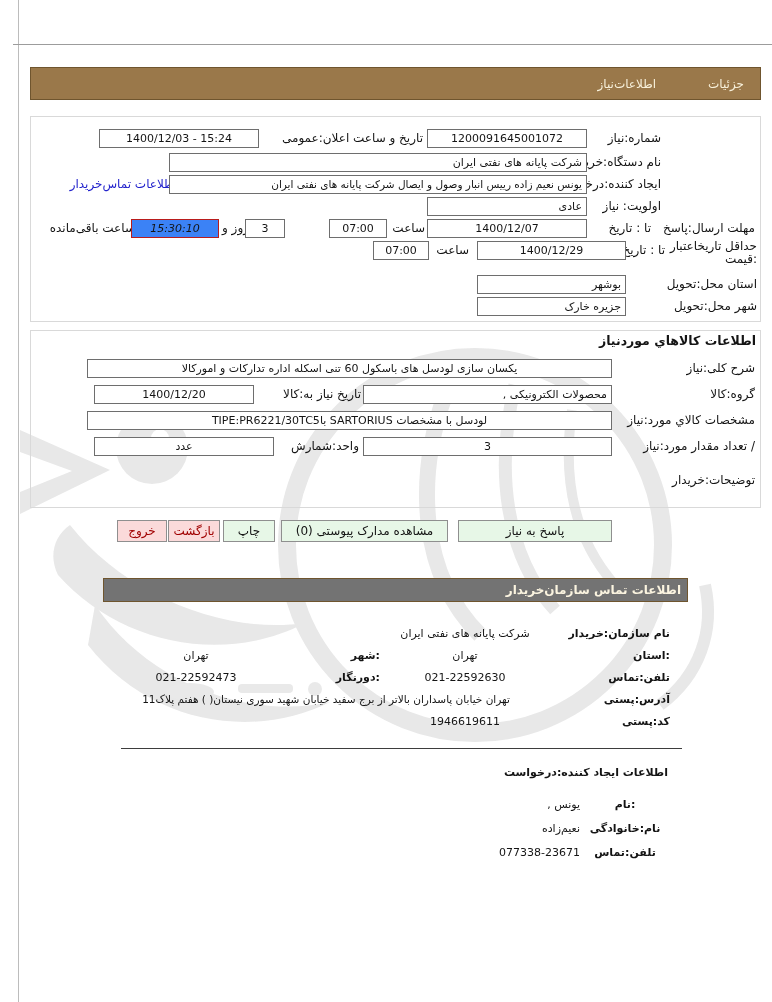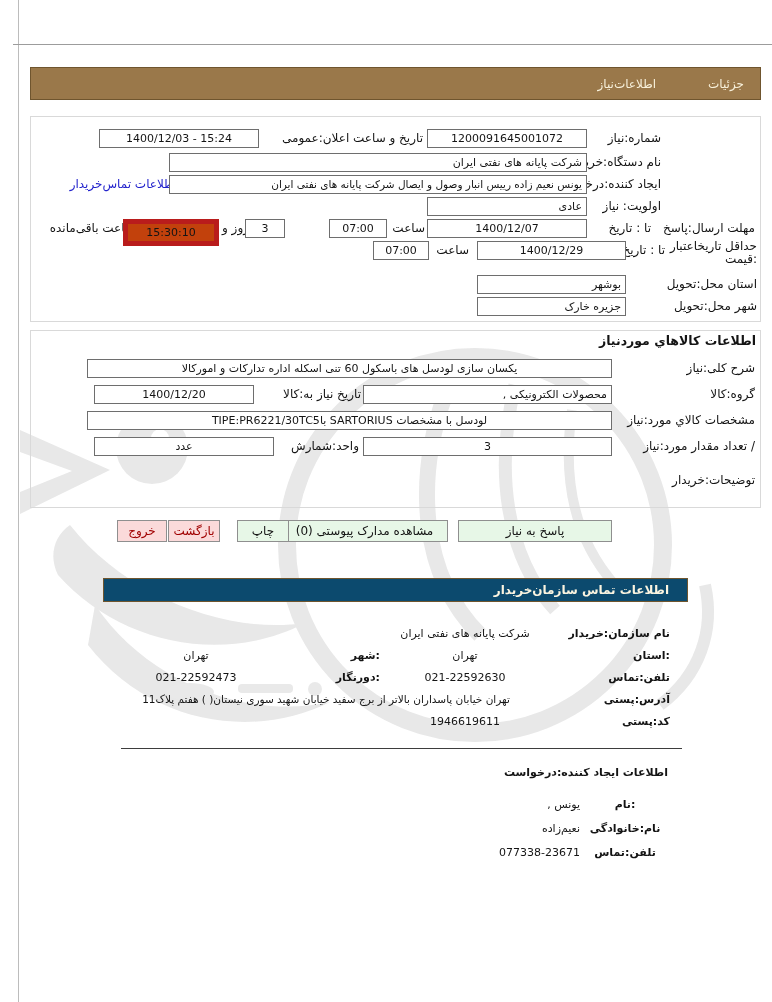--- a/index.html
+++ b/index.html
@@ -16,29 +16,29 @@
   #panelB{top:330px;height:178px;}
   .arow{position:absolute;left:1px;right:1px;height:20px;}
   .lbl{position:absolute;top:2px;white-space:nowrap;font-size:12px;direction:rtl;}
   .lbl2l{top:-1px;line-height:13px;text-align:right;}
   .fld{position:absolute;top:0;height:15px;line-height:15px;border:1px solid #6e6e6e;background:#fff;
        font-size:11px;padding:1px 4px;white-space:nowrap;overflow:hidden;z-index:2;}
   .rtl{direction:rtl;text-align:right;}
   .ltr{direction:ltr;text-align:center;}
   .ctr{text-align:center;}
   .area{height:32px;line-height:15px;white-space:normal;}
-  .timer{background:#c2410c;border:5px solid #b91c1c;}
+  .timer{background:#3b82f6;border:1px solid #b91c1c;font-style:italic;}
   .link{position:absolute;top:2px;color:#2323cc;font-size:12px;white-space:nowrap;cursor:pointer;direction:rtl;}
   .ptitle{position:absolute;right:4px;top:2px;font-weight:bold;font-size:12.5px;direction:rtl;white-space:nowrap;}
   .btn{position:absolute;top:520px;height:20px;line-height:20px;text-align:center;font-size:12px;
        border:1px solid #8f8f8f;background:#e7f7e7;cursor:pointer;z-index:2;direction:rtl;white-space:nowrap;overflow:hidden;}
   .btn.pink{background:#fbdada;color:#a00000;}
-  .bar2{position:absolute;left:103px;top:578px;width:585px;height:24px;background:#0c4a6e;border:1px solid #6f552e;
+  .bar2{position:absolute;left:103px;top:578px;width:585px;height:24px;background:#737373;border:1px solid #6f552e;
         box-sizing:border-box;color:#fbf4e0;font-weight:bold;font-size:12px;text-align:right;line-height:22px;
-        padding:0 18px;z-index:2;direction:rtl;}
+        padding:0 6px;z-index:2;direction:rtl;}
   .ctab{position:absolute;top:622px;right:102px;direction:rtl;border-collapse:collapse;font-size:11px;z-index:2;}
   .ctab td{height:22px;vertical-align:middle;padding:0;}
   .cl{font-weight:bold;text-align:right;white-space:nowrap;}
   .cv{text-align:center;white-space:nowrap;}
   .addr{font-size:10.5px;}
   .divline{position:absolute;left:121px;top:748px;width:561px;height:1px;background:#3d3d3d;z-index:2;}
   .crtitle{position:absolute;right:104px;top:766px;font-weight:bold;font-size:11px;z-index:2;direction:rtl;white-space:nowrap;}
   .crtab{position:absolute;top:792px;right:102px;direction:rtl;border-collapse:collapse;font-size:11px;z-index:2;}
   .crtab td{height:24px;vertical-align:middle;padding:0;}
   .crl{font-weight:bold;text-align:center;width:90px;white-space:nowrap;}
@@ -144,21 +144,21 @@
       <span class="lbl" style="right:400px">واحد:شمارش</span>
       <div class="fld rtl ctr" style="right:485px;width:170px">عدد</div>
     </div>
     <div class="arow" style="top:132px;height:36px">
       <span class="lbl" style="right:4px;top:10px">توضیحات:خریدار</span>
     </div>
   </div>
 
   <div class="btn" style="right:160px;width:152px">پاسخ به نیاز</div>
   <div class="btn" style="right:324px;width:165px">مشاهده مدارک پیوستی (0)</div>
-  <div class="btn" style="right:483px;width:50px">چاپ</div>
+  <div class="btn" style="right:497px;width:50px">چاپ</div>
   <div class="btn pink" style="right:552px;width:50px">بازگشت</div>
   <div class="btn pink" style="right:605px;width:48px">خروج</div>
 
   <div class="bar2">اطلاعات  تماس سازمان‌خریدار</div>
 
   <table class="ctab">
     <colgroup>
         <col style="width:120px">
         <col style="width:170px">
         <col style="width:90px">

